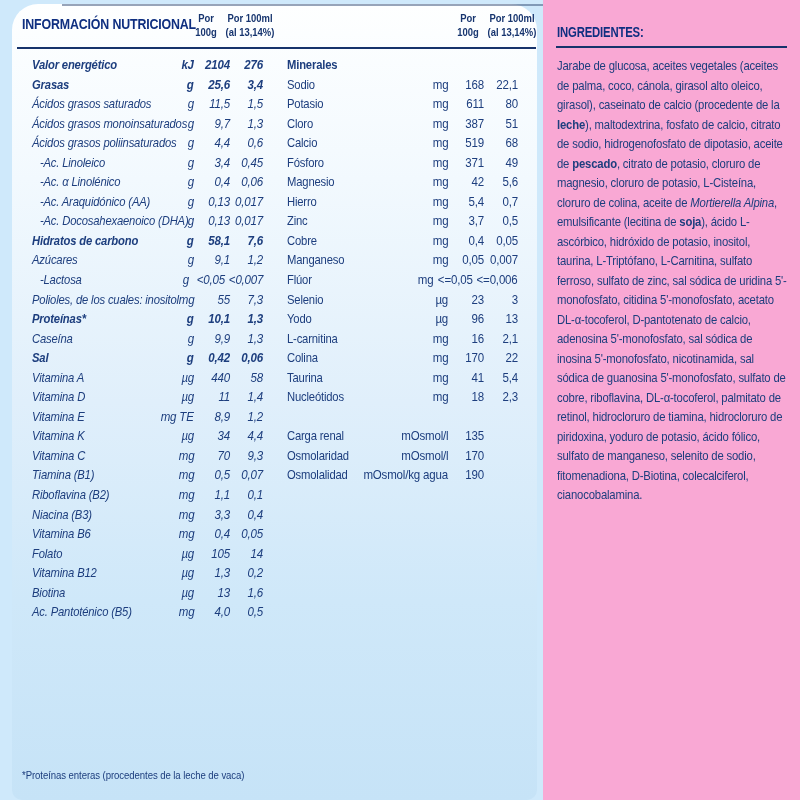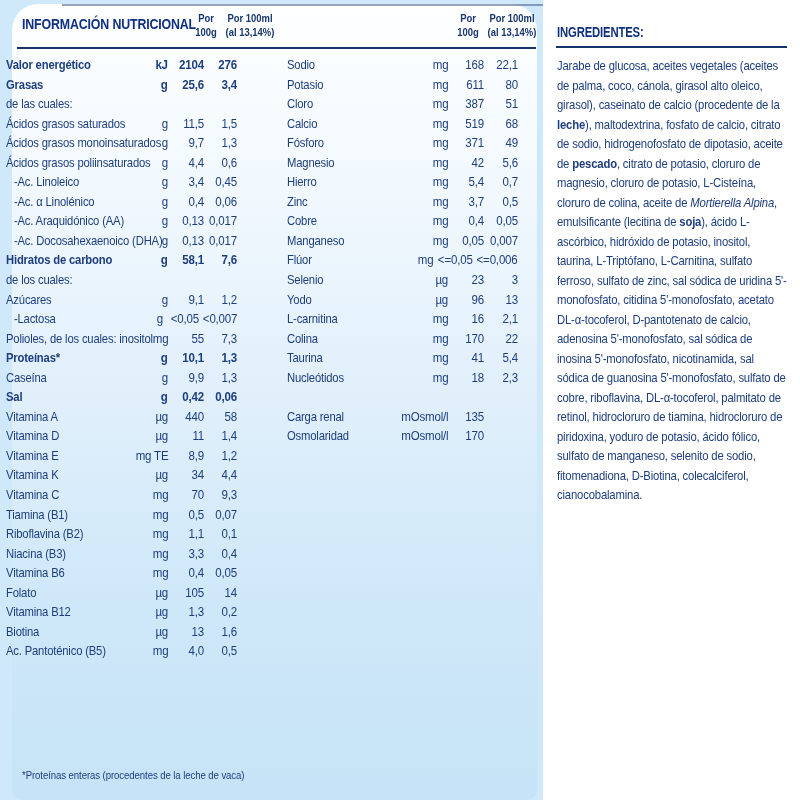--- a/index.html
+++ b/index.html
@@ -25,41 +25,41 @@
     position:absolute; top:12px; font-size:11.5px; font-weight:bold; line-height:13.5px;
     text-align:center; color:#17356f; transform:scaleX(.82); white-space:nowrap;
   }
   .colhead.l-a { left:186px; width:40px; }
   .colhead.l-b { left:220px; width:60px; }
   .colhead.m-a { left:446px; width:44px; }
   .colhead.m-b { left:482px; width:60px; }
   .hrule { position:absolute; left:17px; top:47px; width:519px; height:2px; background:#16336b; }
 
   .ntable { position:absolute; display:flex; flex-direction:column; }
-  #left-rows  { left:6px;  top:55px; width:231px; }
+  #left-rows  { left:32px;  top:55px; width:231px;font-style:italic; }
   #right-rows { left:287px; top:55px; width:231px; }
   .nrow {
     display:flex; align-items:baseline; height:19.55px;
     font-size:12.8px; line-height:19.55px; letter-spacing:-0.2px; white-space:nowrap;
   }
   .nrow.bold, .nrow.section { font-weight:bold; }
   .cell { overflow:visible; }
   .c-label { flex:1 1 0; min-width:0; transform:scaleX(.88); transform-origin:left center; }
   .nrow.indent .c-label { padding-left:9px; }
   .c-unit { flex:0 0 auto; display:flex; justify-content:flex-end; transform:scaleX(.9); transform-origin:right center; }
   .c-a { flex:0 0 36px; display:flex; justify-content:flex-end; transform:scaleX(.9); transform-origin:right center; }
   .c-b { flex:0 0 33px; display:flex; justify-content:flex-end; transform:scaleX(.9); transform-origin:right center; }
   #right-rows .c-b { flex:0 0 34px; }
 
   .footnote {
     position:absolute; left:22px; top:769px; font-size:11.3px; letter-spacing:-0.1px;
     transform:scaleX(.85); transform-origin:left center; white-space:nowrap;
   }
 
-  .ingredients { position:absolute; left:543px; top:0; width:257px; height:800px; background:#ffffff; }
+  .ingredients { position:absolute; left:543px; top:0; width:257px; height:800px; background:#f9a8d4; }
   .ing-title {
     position:absolute; left:14px; top:24px; font-size:14.5px; font-weight:bold; color:#0f2f80;
     letter-spacing:-0.2px; transform:scaleX(.78); transform-origin:left center; white-space:nowrap;
   }
   .ing-rule { position:absolute; left:13px; top:46px; width:231px; height:2px; background:#16336b; }
   .ing-text {
     position:absolute; left:14px; top:56px; width:266px;
     font-size:13px; line-height:19.5px; letter-spacing:-0.2px;
     transform:scaleX(.87); transform-origin:left top; text-align:left;
   }
@@ -101,26 +101,20 @@
       <span class="cell c-a">2104</span>
       <span class="cell c-b">276</span>
     </div>
     <div class="nrow bold">
       <span class="cell c-label">Grasas</span>
       <span class="cell c-unit">g</span>
       <span class="cell c-a">25,6</span>
       <span class="cell c-b">3,4</span>
     </div>
     <div class="nrow">
-      <span class="cell c-label">de las cuales:</span>
-      <span class="cell c-unit"></span>
-      <span class="cell c-a"></span>
-      <span class="cell c-b"></span>
-    </div>
-    <div class="nrow">
       <span class="cell c-label">Ácidos grasos saturados</span>
       <span class="cell c-unit">g</span>
       <span class="cell c-a">11,5</span>
       <span class="cell c-b">1,5</span>
     </div>
     <div class="nrow">
       <span class="cell c-label">Ácidos grasos monoinsaturados</span>
       <span class="cell c-unit">g</span>
       <span class="cell c-a">9,7</span>
       <span class="cell c-b">1,3</span>
@@ -153,26 +147,20 @@
       <span class="cell c-label">-Ac. Docosahexaenoico (DHA)</span>
       <span class="cell c-unit">g</span>
       <span class="cell c-a">0,13</span>
       <span class="cell c-b">0,017</span>
     </div>
     <div class="nrow bold">
       <span class="cell c-label">Hidratos de carbono</span>
       <span class="cell c-unit">g</span>
       <span class="cell c-a">58,1</span>
       <span class="cell c-b">7,6</span>
-    </div>
-    <div class="nrow">
-      <span class="cell c-label">de los cuales:</span>
-      <span class="cell c-unit"></span>
-      <span class="cell c-a"></span>
-      <span class="cell c-b"></span>
     </div>
     <div class="nrow">
       <span class="cell c-label">Azúcares</span>
       <span class="cell c-unit">g</span>
       <span class="cell c-a">9,1</span>
       <span class="cell c-b">1,2</span>
     </div>
     <div class="nrow indent">
       <span class="cell c-label">-Lactosa</span>
       <span class="cell c-unit">g</span>
@@ -276,20 +264,26 @@
       <span class="cell c-b">1,6</span>
     </div>
     <div class="nrow">
       <span class="cell c-label">Ac. Pantoténico (B5)</span>
       <span class="cell c-unit">mg</span>
       <span class="cell c-a">4,0</span>
       <span class="cell c-b">0,5</span>
     </div>
   </div>
 <div class="ntable" id="right-rows">
+    <div class="nrow section">
+      <span class="cell c-label">Minerales</span>
+      <span class="cell c-unit"></span>
+      <span class="cell c-a"></span>
+      <span class="cell c-b"></span>
+    </div>
     <div class="nrow">
       <span class="cell c-label">Sodio</span>
       <span class="cell c-unit">mg</span>
       <span class="cell c-a">168</span>
       <span class="cell c-b">22,1</span>
     </div>
     <div class="nrow">
       <span class="cell c-label">Potasio</span>
       <span class="cell c-unit">mg</span>
       <span class="cell c-a">611</span>
@@ -391,20 +385,26 @@
       <span class="cell c-unit">mOsmol/l</span>
       <span class="cell c-a">135</span>
       <span class="cell c-b"></span>
     </div>
     <div class="nrow">
       <span class="cell c-label">Osmolaridad</span>
       <span class="cell c-unit">mOsmol/l</span>
       <span class="cell c-a">170</span>
       <span class="cell c-b"></span>
     </div>
+    <div class="nrow">
+      <span class="cell c-label">Osmolalidad</span>
+      <span class="cell c-unit">mOsmol/kg agua</span>
+      <span class="cell c-a">190</span>
+      <span class="cell c-b"></span>
+    </div>
   </div>
 
 <div class="footnote">*Proteínas enteras (procedentes de la leche de vaca)</div>
 
 <div class="ingredients">
   <div class="ing-title">INGREDIENTES:</div>
   <div class="ing-rule"></div>
   <div class="ing-text" id="ingredients-text"><span>Jarabe de glucosa, aceites vegetales (aceites de palma, coco, cánola, girasol alto oleico, girasol), caseinato de calcio (procedente de la </span><span class="seg-bold">leche</span><span>), maltodextrina, fosfato de calcio, citrato de sodio, hidrogenofosfato de dipotasio, aceite de </span><span class="seg-bold">pescado</span><span>, citrato de potasio, cloruro de magnesio, cloruro de potasio, L-Cisteína, cloruro de colina, aceite de </span><span class="seg-italic">Mortierella Alpina</span><span>, emulsificante (lecitina de </span><span class="seg-bold">soja</span><span>), ácido L-ascórbico, hidróxido de potasio, inositol, taurina, L-Triptófano, L-Carnitina, sulfato ferroso, sulfato de zinc, sal sódica de uridina 5'-monofosfato, citidina 5'-monofosfato, acetato DL-α-tocoferol, D-pantotenato de calcio, adenosina 5'-monofosfato, sal sódica de inosina 5'-monofosfato, nicotinamida, sal sódica de guanosina 5'-monofosfato, sulfato de cobre, riboflavina, DL-α-tocoferol, palmitato de retinol, hidrocloruro de tiamina, hidrocloruro de piridoxina, yoduro de potasio, ácido fólico, sulfato de manganeso, selenito de sodio, fitomenadiona, D-Biotina, colecalciferol, cianocobalamina.</span></div>
 </div>
 

